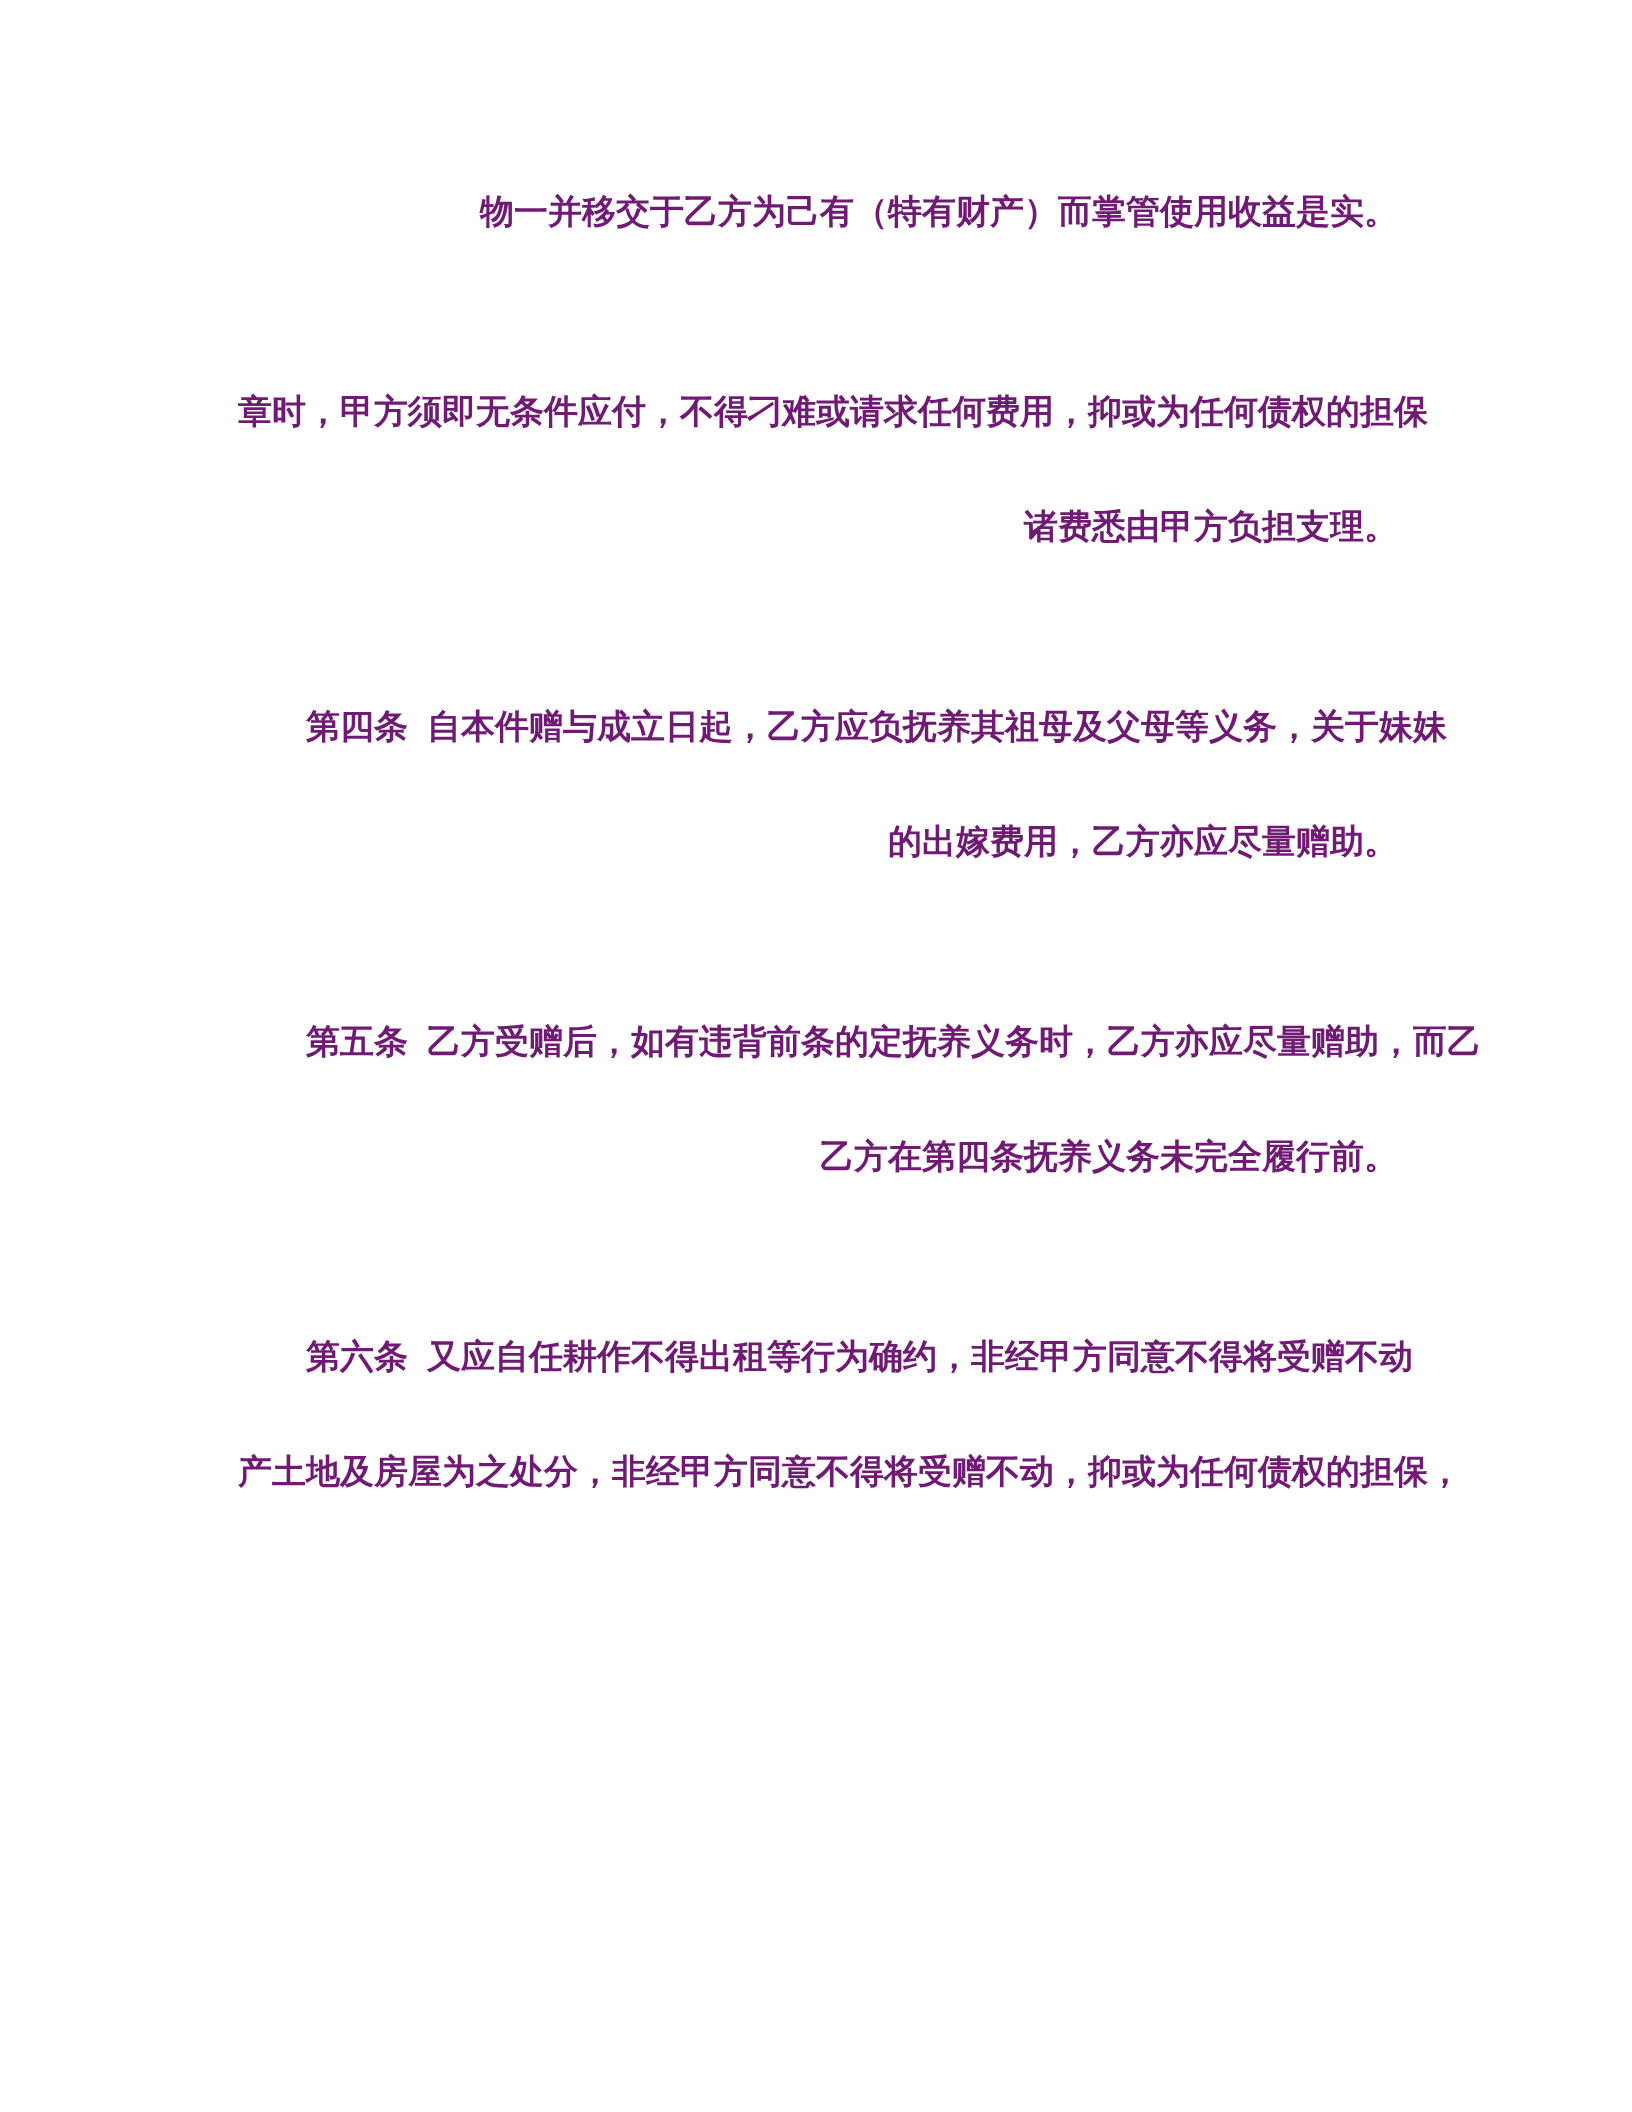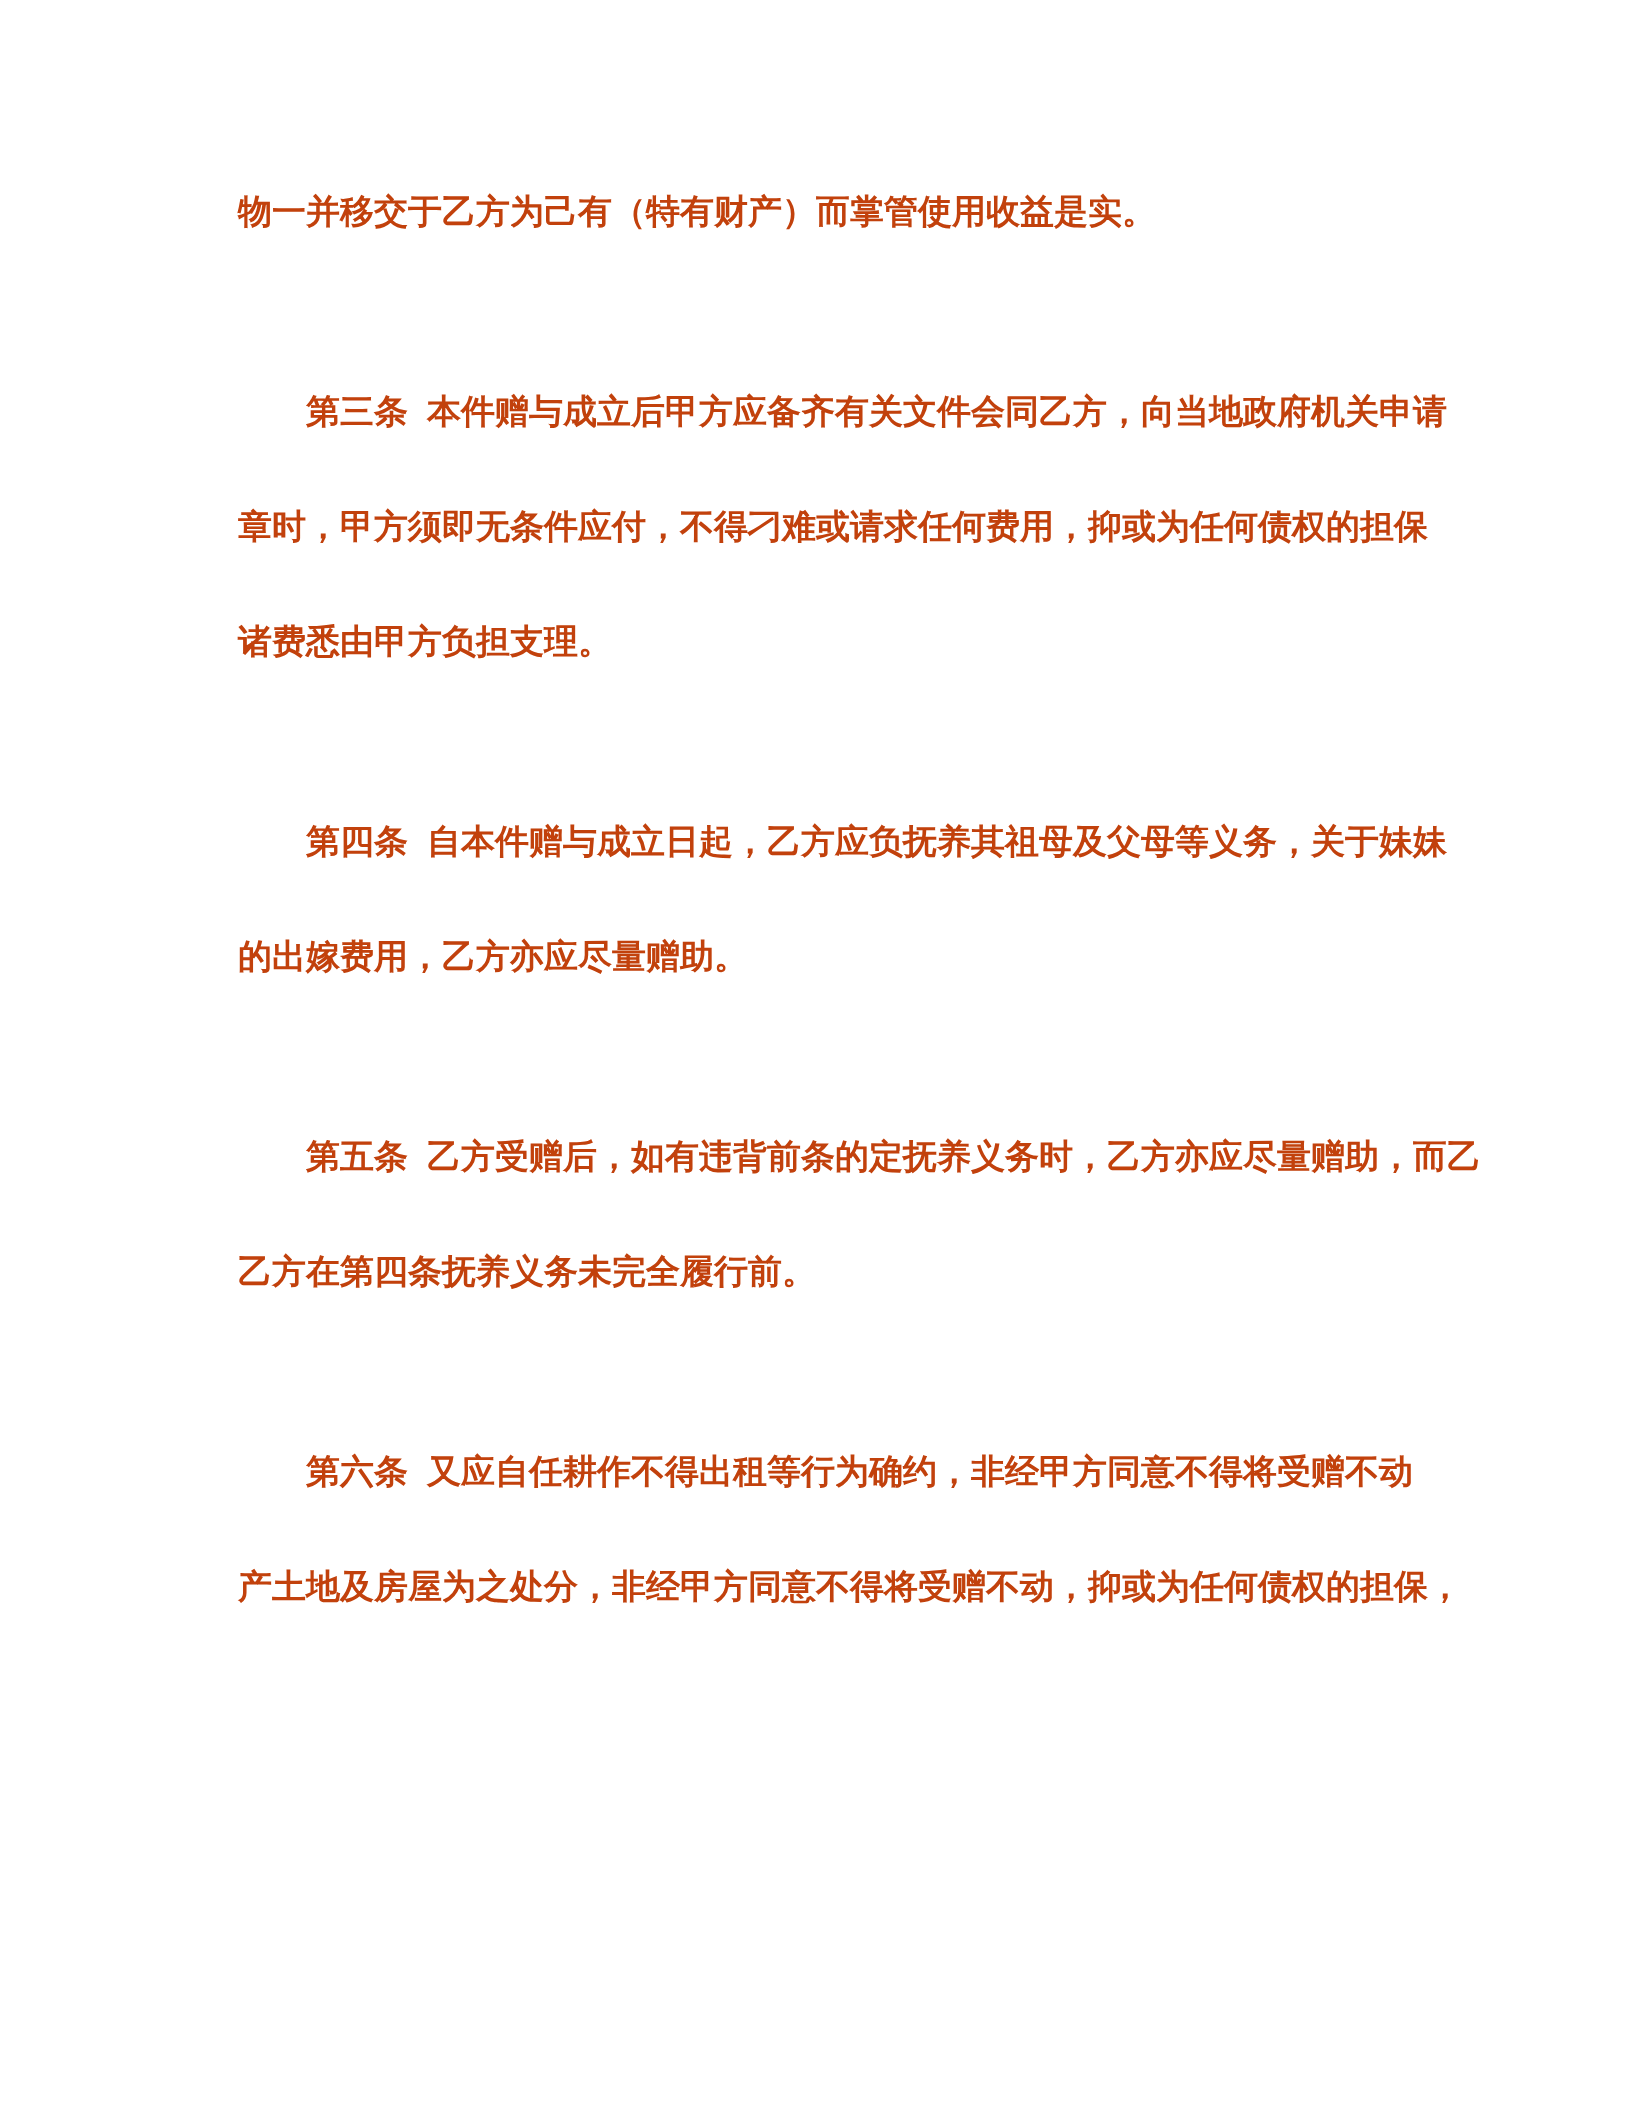--- a/index.html
+++ b/index.html
@@ -20,39 +20,39 @@
     top: 154px;
     left: 238px;
     width: 1160px;
   }
   .para {
     font-size: 34px;
     font-weight: 700;
     line-height: 115px;
     letter-spacing: 0;
     margin: 0 0 85px 0;
-    color: #c2410c;
+    color: #701a75;
+    text-align: right;
   }
   .line {
     display: block;
     white-space: pre;
   }
   .line.indent {
     text-indent: 68px;
   }
 </style>
 </head>
 <body style="background: rgb(255, 255, 255);">
 
 <div class="doc" id="doc-root" style="color: rgb(0, 0, 0);">
     <div class="para">
       <div class="line">物一并移交于乙方为己有（特有财产）而掌管使用收益是实。</div>
     </div>
     <div class="para">
-      <div class="line indent">第三条  本件赠与成立后甲方应备齐有关文件会同乙方，向当地政府机关申请</div>
       <div class="line">章时，甲方须即无条件应付，不得刁难或请求任何费用，抑或为任何债权的担保</div>
       <div class="line">诸费悉由甲方负担支理。</div>
     </div>
     <div class="para">
       <div class="line indent">第四条  自本件赠与成立日起，乙方应负抚养其祖母及父母等义务，关于妹妹</div>
       <div class="line">的出嫁费用，乙方亦应尽量赠助。</div>
     </div>
     <div class="para">
       <div class="line indent">第五条  乙方受赠后，如有违背前条的定抚养义务时，乙方亦应尽量赠助，而乙</div>
       <div class="line">乙方在第四条抚养义务未完全履行前。</div>

